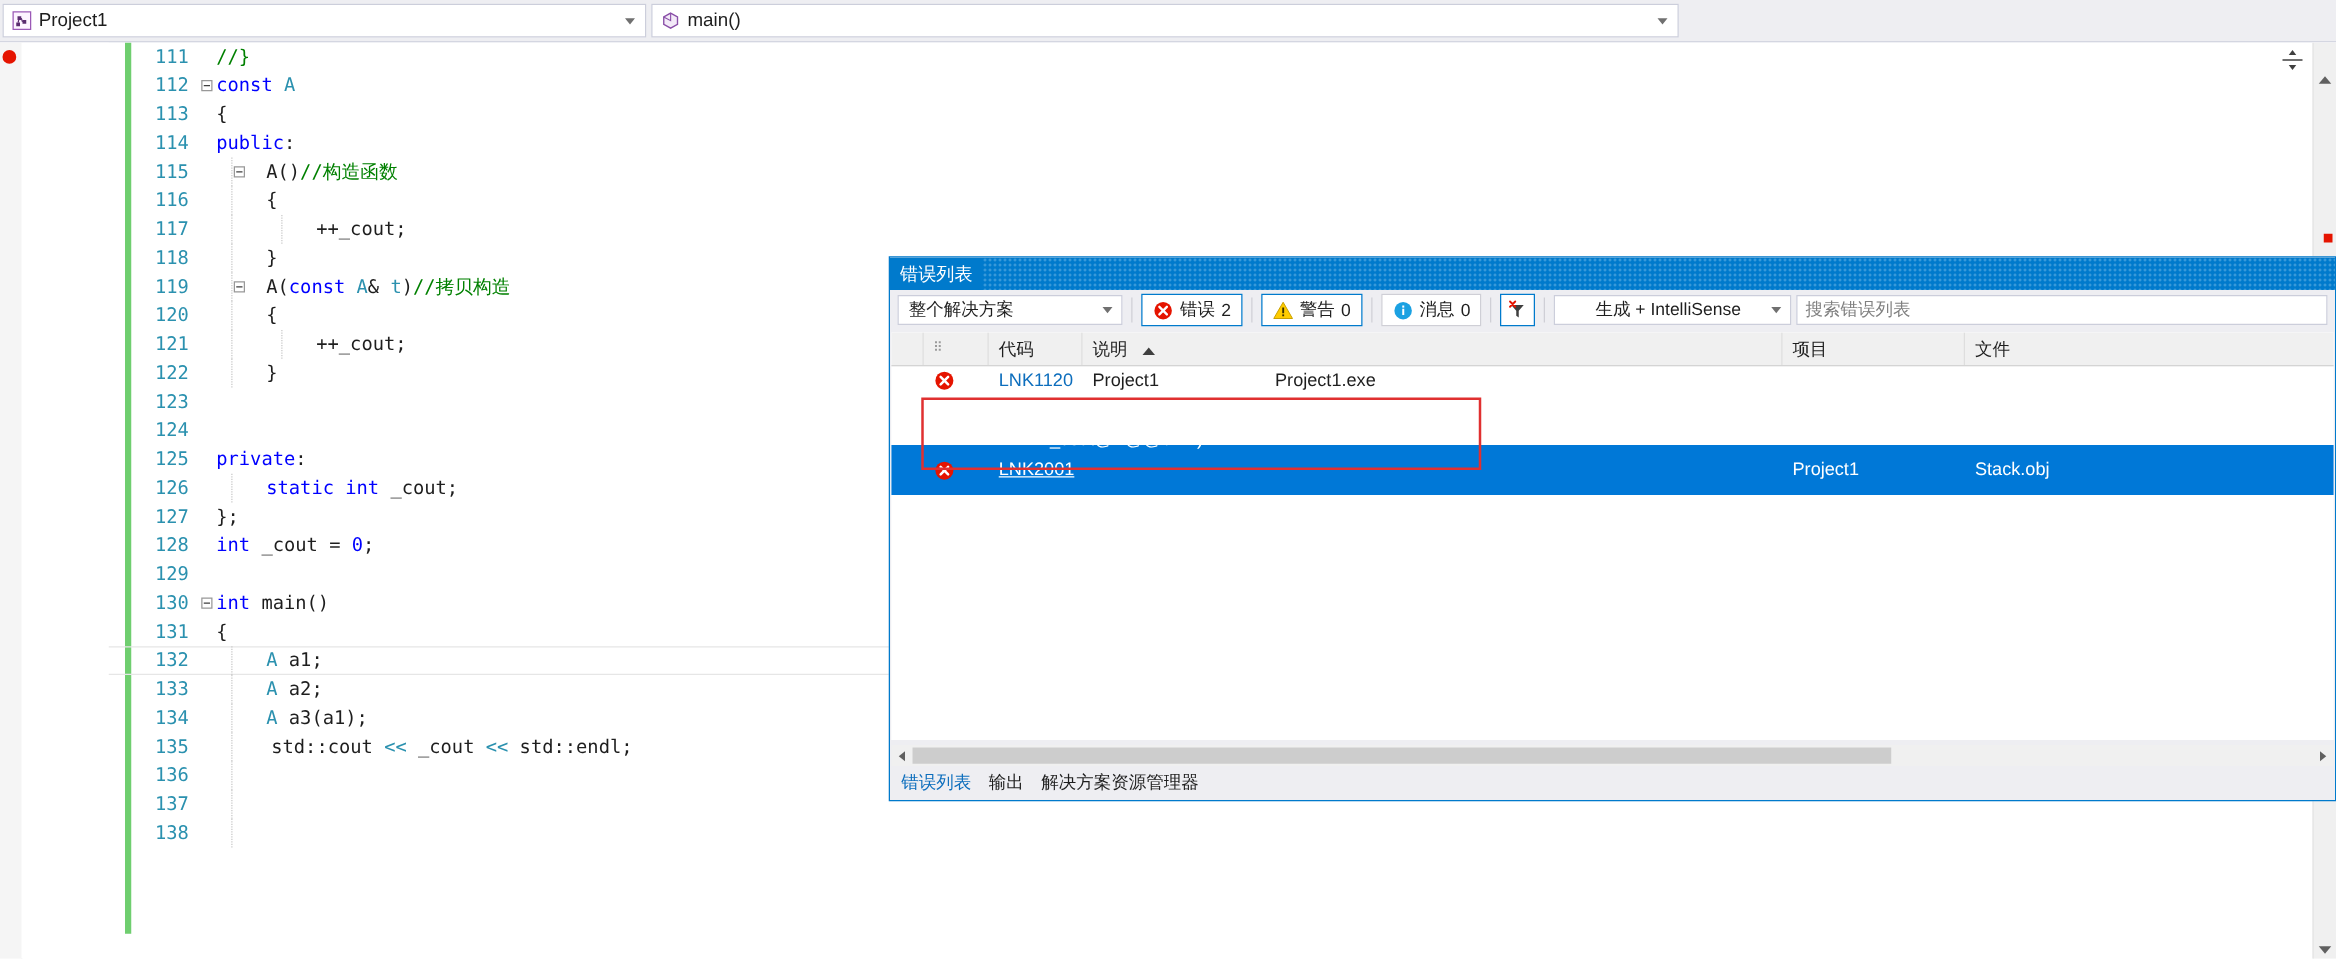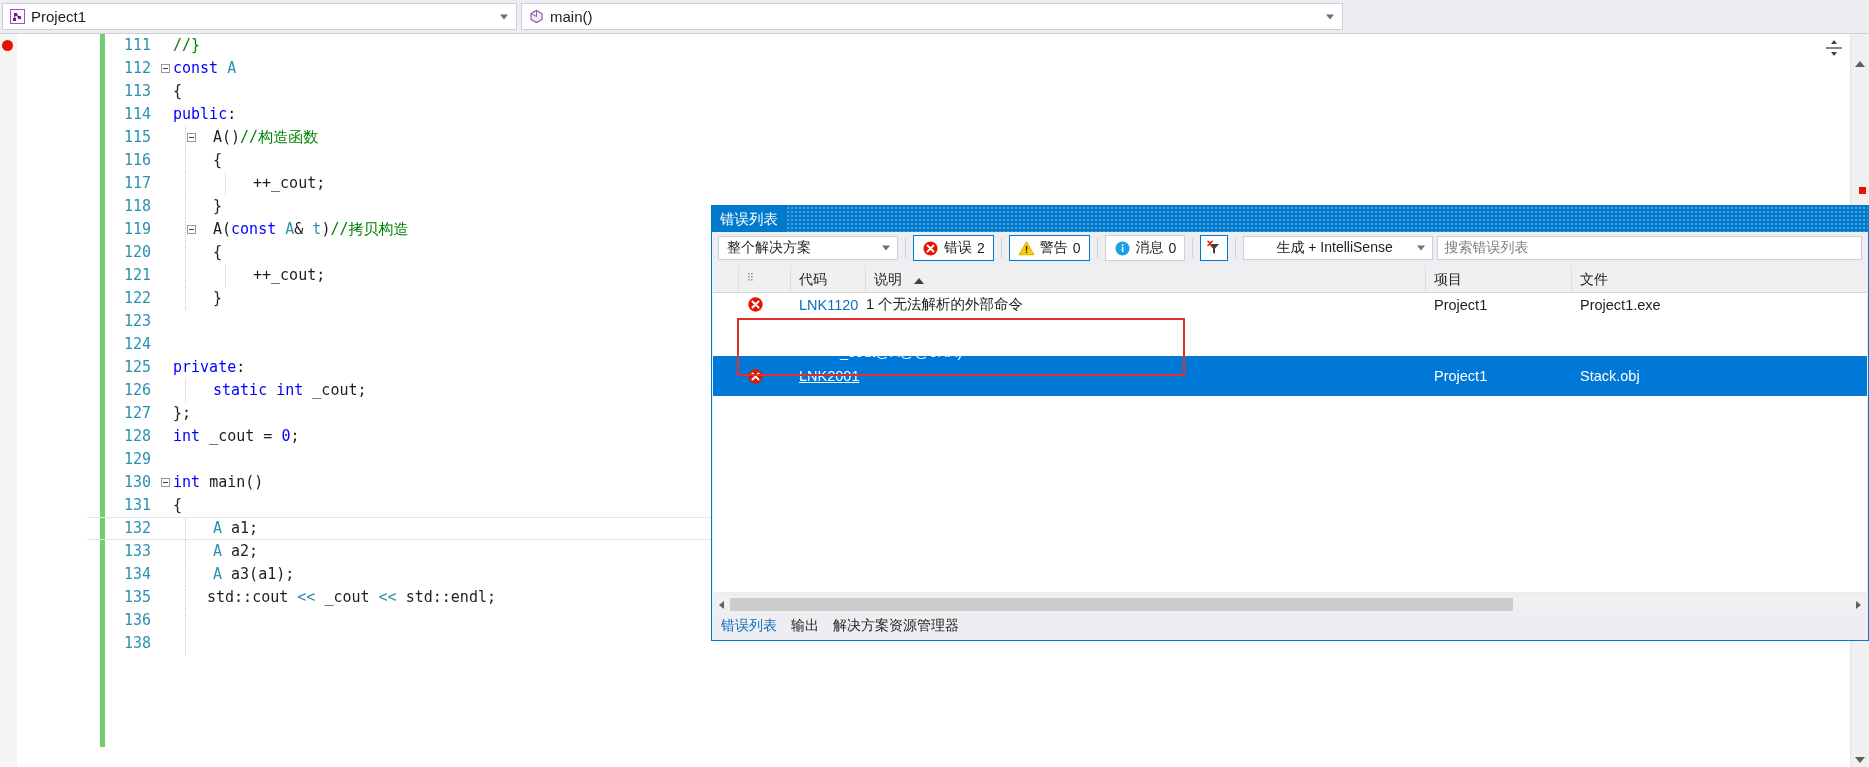--- a/index.html
+++ b/index.html
@@ -495,22 +495,23 @@
       <div class="line"><span class="lineno">125</span><span class="codetext" style="left: 86px;"><span class="kw">private</span><span class="plain">:</span></span></div>
       <div class="line"><span class="lineno">126</span><span class="guideline" style="left: 98px;"></span><span class="codetext" style="left: 126px;"><span class="kw">static int </span><span class="plain">_cout;</span></span></div>
       <div class="line"><span class="lineno">127</span><span class="codetext" style="left: 86px;"><span class="plain">};</span></span></div>
       <div class="line"><span class="lineno">128</span><span class="codetext" style="left: 86px;"><span class="kw">int </span><span class="plain">_cout = </span><span class="num">0</span><span class="plain">;</span></span></div>
       <div class="line"><span class="lineno">129</span><span class="codetext" style="left: 86px;"></span></div>
       <div class="line"><span class="lineno">130</span><span class="fold" style="left: 74px;"></span><span class="codetext" style="left: 86px;"><span class="kw">int </span><span class="plain">main()</span></span></div>
       <div class="line"><span class="lineno">131</span><span class="codetext" style="left: 86px;"><span class="plain">{</span></span></div>
       <div class="line"><div class="cur-line-box" style="width: 670px;"></div><span class="lineno">132</span><span class="guideline" style="left: 98px;"></span><span class="codetext" style="left: 126px;"><span class="typ">A</span><span class="plain"> a1;</span></span></div>
       <div class="line"><span class="lineno">133</span><span class="guideline" style="left: 98px;"></span><span class="codetext" style="left: 126px;"><span class="typ">A</span><span class="plain"> a2;</span></span></div>
       <div class="line"><span class="lineno">134</span><span class="guideline" style="left: 98px;"></span><span class="codetext" style="left: 126px;"><span class="typ">A</span><span class="plain"> a3(a1);</span></span></div>
-      <div class="line"><span class="lineno">135</span><span class="guideline" style="left: 98px;"></span><span class="codetext" style="left: 120px;"><span class="plain">std::cout </span><span class="typ">&lt;&lt;</span><span class="plain"> _cout </span><span class="typ">&lt;&lt;</span><span class="plain"> std::endl;</span></span></div>
+      <div class="line"><span class="lineno">135</span><span class="guideline" style="left: 98px;"></span><span class="codetext" style="left: 130px;"><span class="plain">std::cout </span><span class="typ">&lt;&lt;</span><span class="plain"> _cout </span><span class="typ">&lt;&lt;</span><span class="plain"> std::endl;</span></span></div>
       <div class="line"><span class="lineno">136</span><span class="guideline" style="left: 98px;"></span><span class="codetext" style="left: 126px;"></span></div>
+      <div class="line"><span class="lineno">137</span><span class="guideline" style="left: 98px;"></span><span class="codetext" style="left: 126px;"></span></div>
       <div class="line"><span class="lineno">138</span><span class="guideline" style="left: 98px;"></span><span class="codetext" style="left: 126px;"></span></div>
     </div>
 
   <div class="ed-scrollbar">
     <span class="sb-arrow-up"></span>
     <span class="sb-marker-red"></span>
     <span class="sb-arrow-down"></span>
   </div>
   <span class="split-icon">
     <svg width="22" height="20" viewBox="0 0 22 20">
@@ -619,21 +620,20 @@
           <div class="td" style="width: 26px;"></div>
           <div class="td" style="width: 52px;">
             <span class="err-ico"><svg width="17" height="17" viewBox="0 0 17 17">
                 <circle cx="8.5" cy="8.5" r="7.2" fill="#e51400"></circle>
                 <path d="M5.5 5.5 L11.5 11.5 M11.5 5.5 L5.5 11.5" stroke="#ffffff" stroke-width="2" stroke-linecap="round"></path>
               </svg></span>
           </div>
           <div class="td" style="width: 75px;">
             <span class="code-link">LNK1120</span>
           </div>
-          <div class="td" style="width: 560px; padding-left: 0px;">1 个无法解析的外部命令</div>
           <div class="td" style="width: 146px;">Project1</div>
           <div class="td" style="width: 190px;">Project1.exe</div>
         </div>
         <div class="err-row selected tall">
           <div class="td" style="width: 26px;"></div>
           <div class="td" style="width: 52px;">
             <span class="err-ico"><svg width="17" height="17" viewBox="0 0 17 17">
                 <circle cx="8.5" cy="8.5" r="7.2" fill="#e51400"></circle>
                 <path d="M5.5 5.5 L11.5 11.5 M11.5 5.5 L5.5 11.5" stroke="#ffffff" stroke-width="2" stroke-linecap="round"></path>
               </svg></span>

